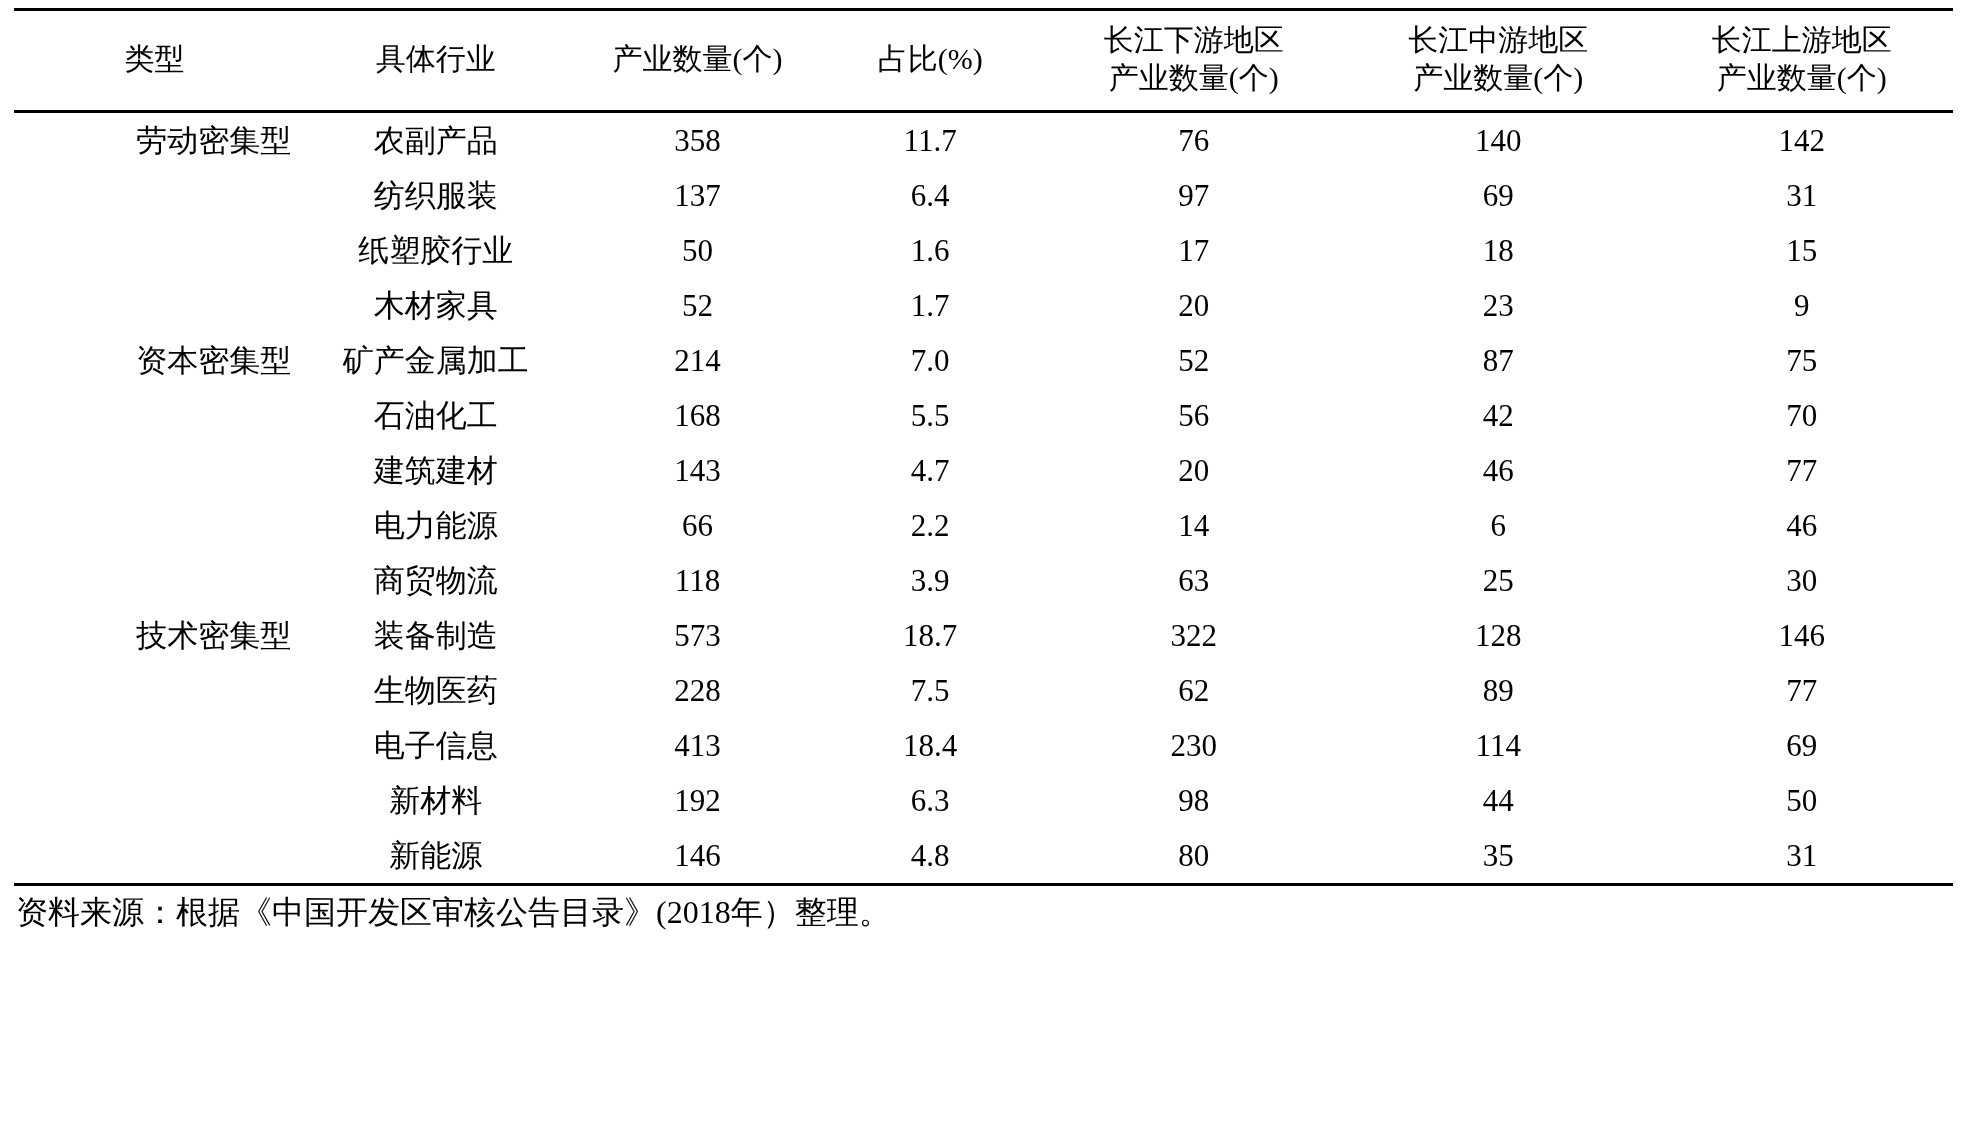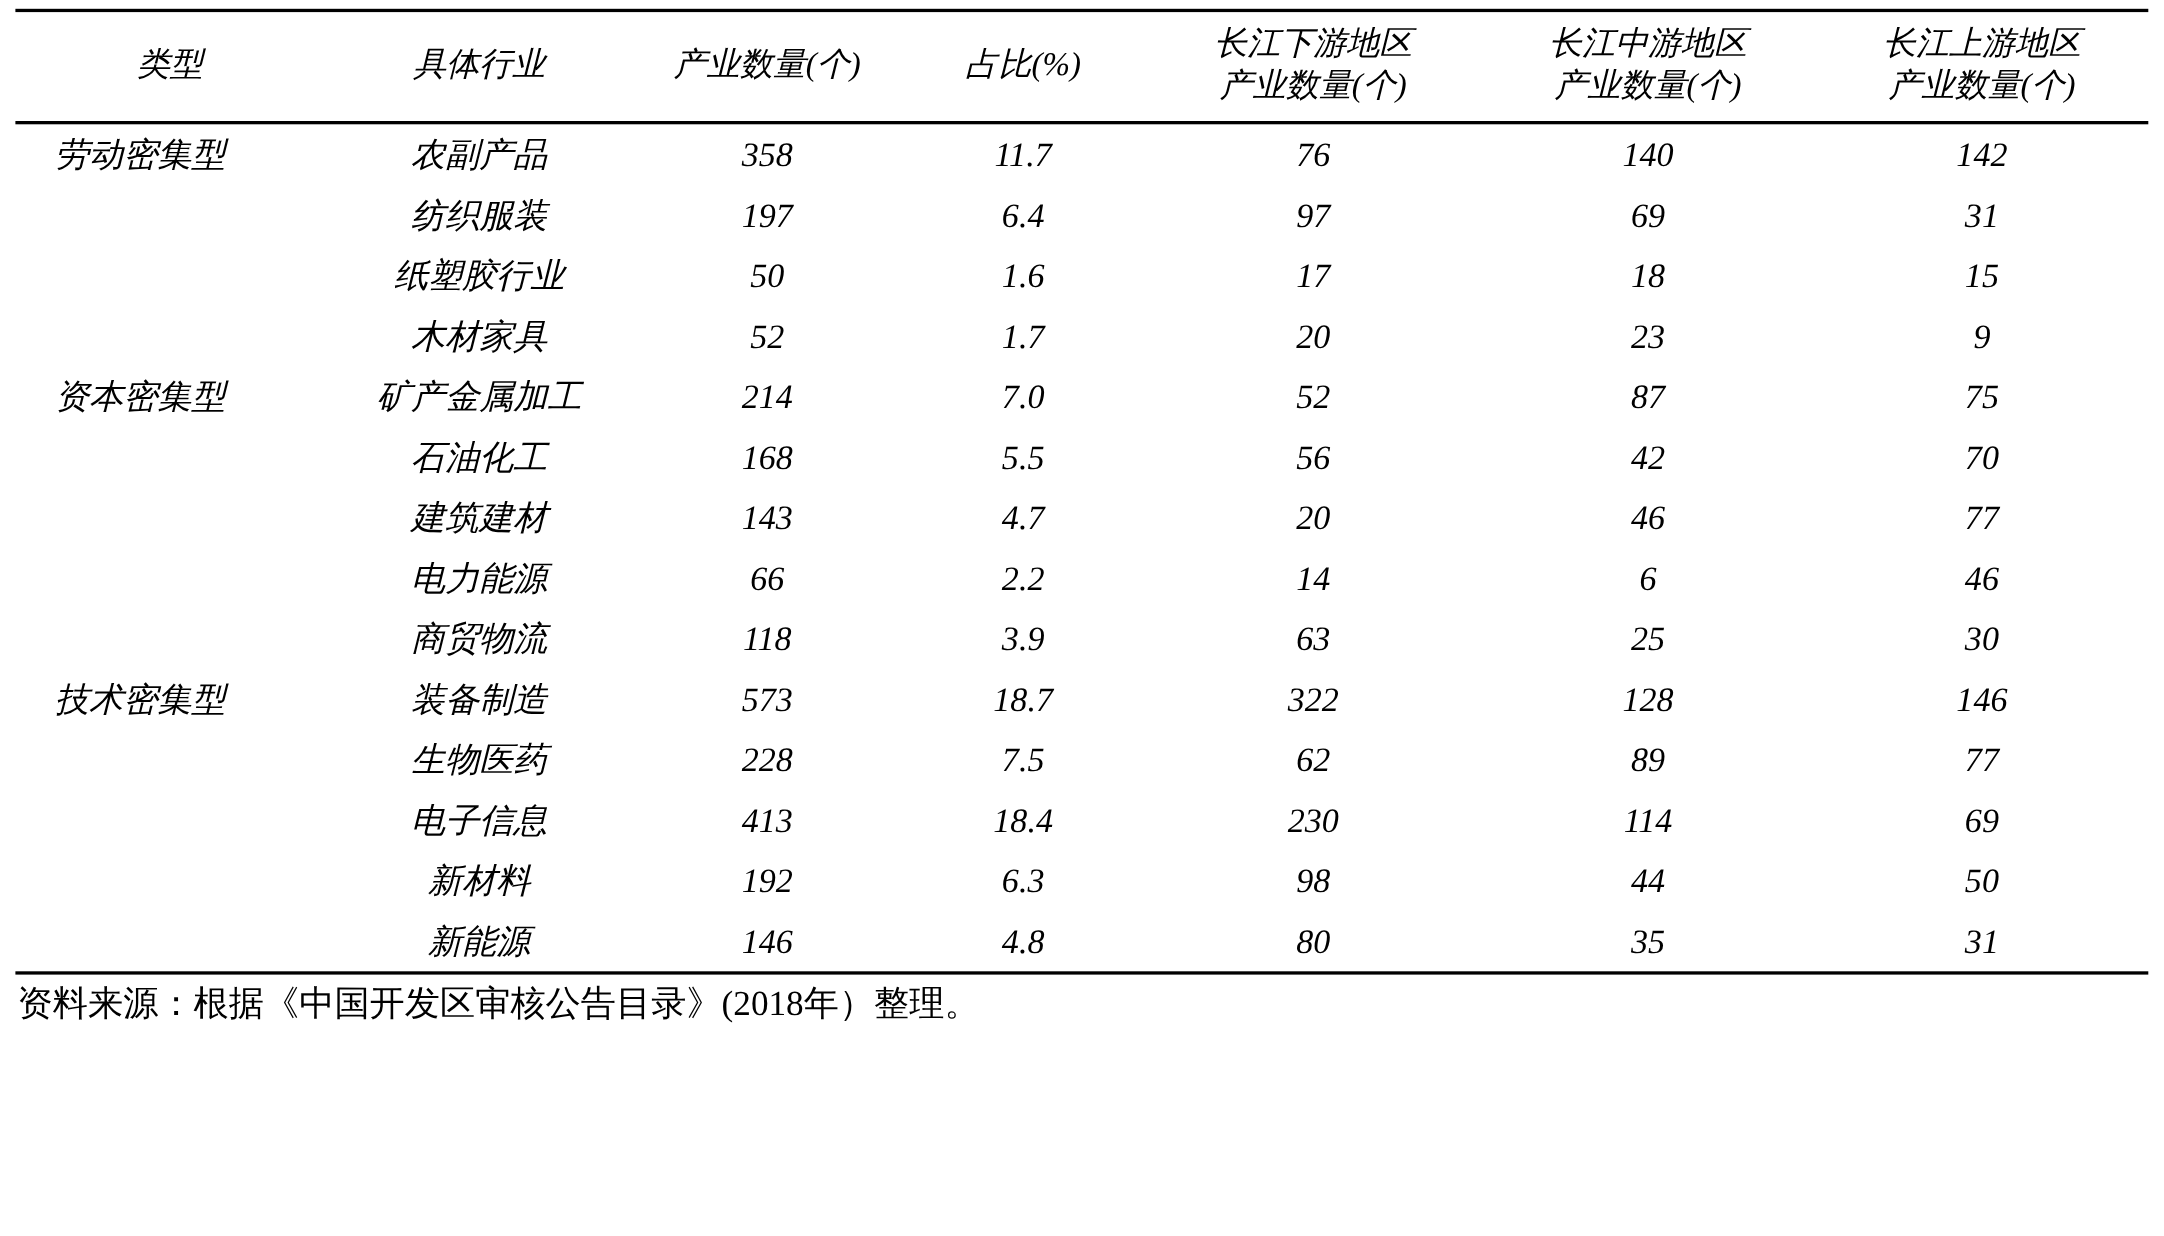--- a/index.html
+++ b/index.html
@@ -18,21 +18,20 @@
     position: relative;
     width: 1967px;
     height: 1124px;
     box-sizing: border-box;
     padding: 0 14px;
   }
   table.data-table {
     width: 100%;
     border-collapse: collapse;
     table-layout: fixed;
-    font-style: italic;
   }
   table.data-table col.c-type    { width: 14.5%; }
   table.data-table col.c-ind     { width: 14.5%; }
   table.data-table col.c-count   { width: 12.5%; }
   table.data-table col.c-share   { width: 11.5%; }
   table.data-table col.c-down    { width: 15.7%; }
   table.data-table col.c-mid     { width: 15.7%; }
   table.data-table col.c-up      { width: 15.6%; }
 
   .rule-top {
@@ -62,21 +61,21 @@
   }
   tbody td {
     font-size: 31px;
     line-height: 1.0;
     text-align: center;
     padding: 12px 4px 12px 4px;
     vertical-align: middle;
     white-space: nowrap;
   }
   tbody td.type-cell {
-    text-align: left;
+    text-align: right;
     padding-left: 36px;
   }
   tbody td.ind-cell {
   }
   .note {
     font-size: 32px;
     line-height: 1.3;
     padding: 6px 2px 0 2px;
     text-align: left;
     white-space: nowrap;
@@ -134,21 +133,21 @@
         <td class="ind-cell">农副产品</td>
         <td>358</td>
         <td>11.7</td>
         <td>76</td>
         <td>140</td>
         <td>142</td>
       </tr>
       <tr>
         <td class="type-cell"></td>
         <td class="ind-cell">纺织服装</td>
-        <td>197</td>
+        <td>137</td>
         <td>6.4</td>
         <td>97</td>
         <td>69</td>
         <td>31</td>
       </tr>
       <tr>
         <td class="type-cell"></td>
         <td class="ind-cell">纸塑胶行业</td>
         <td>50</td>
         <td>1.6</td>

